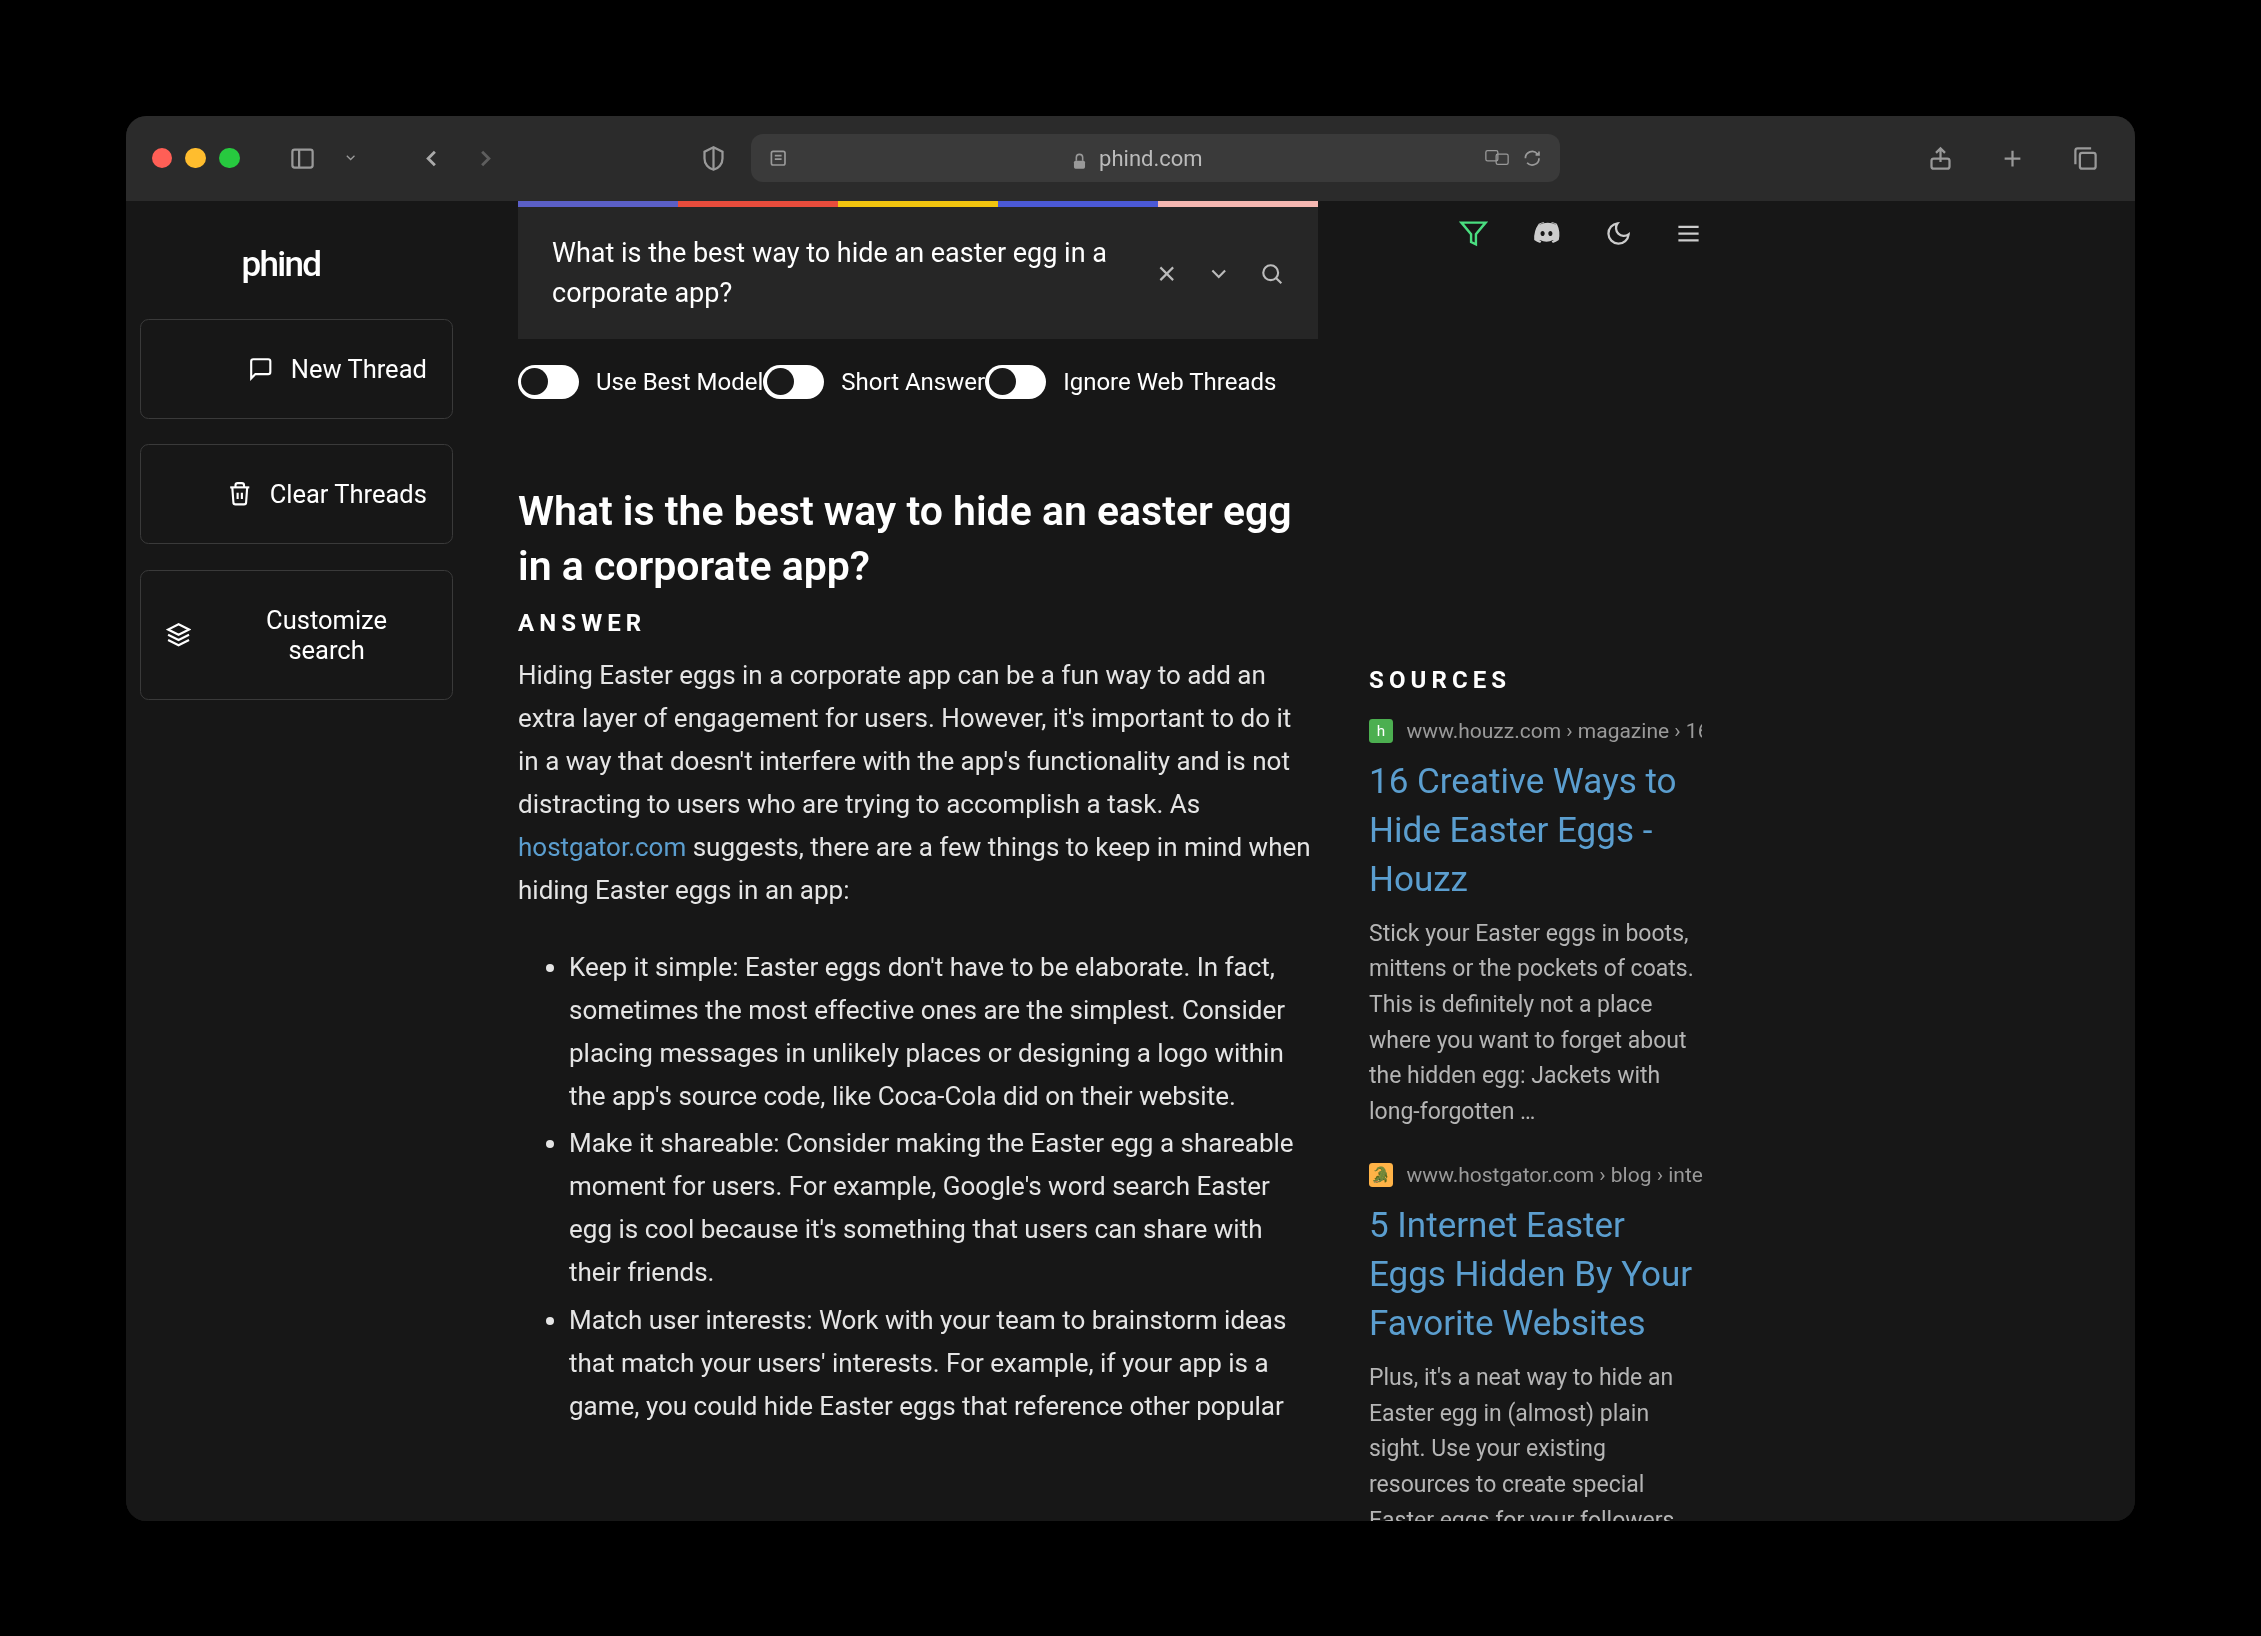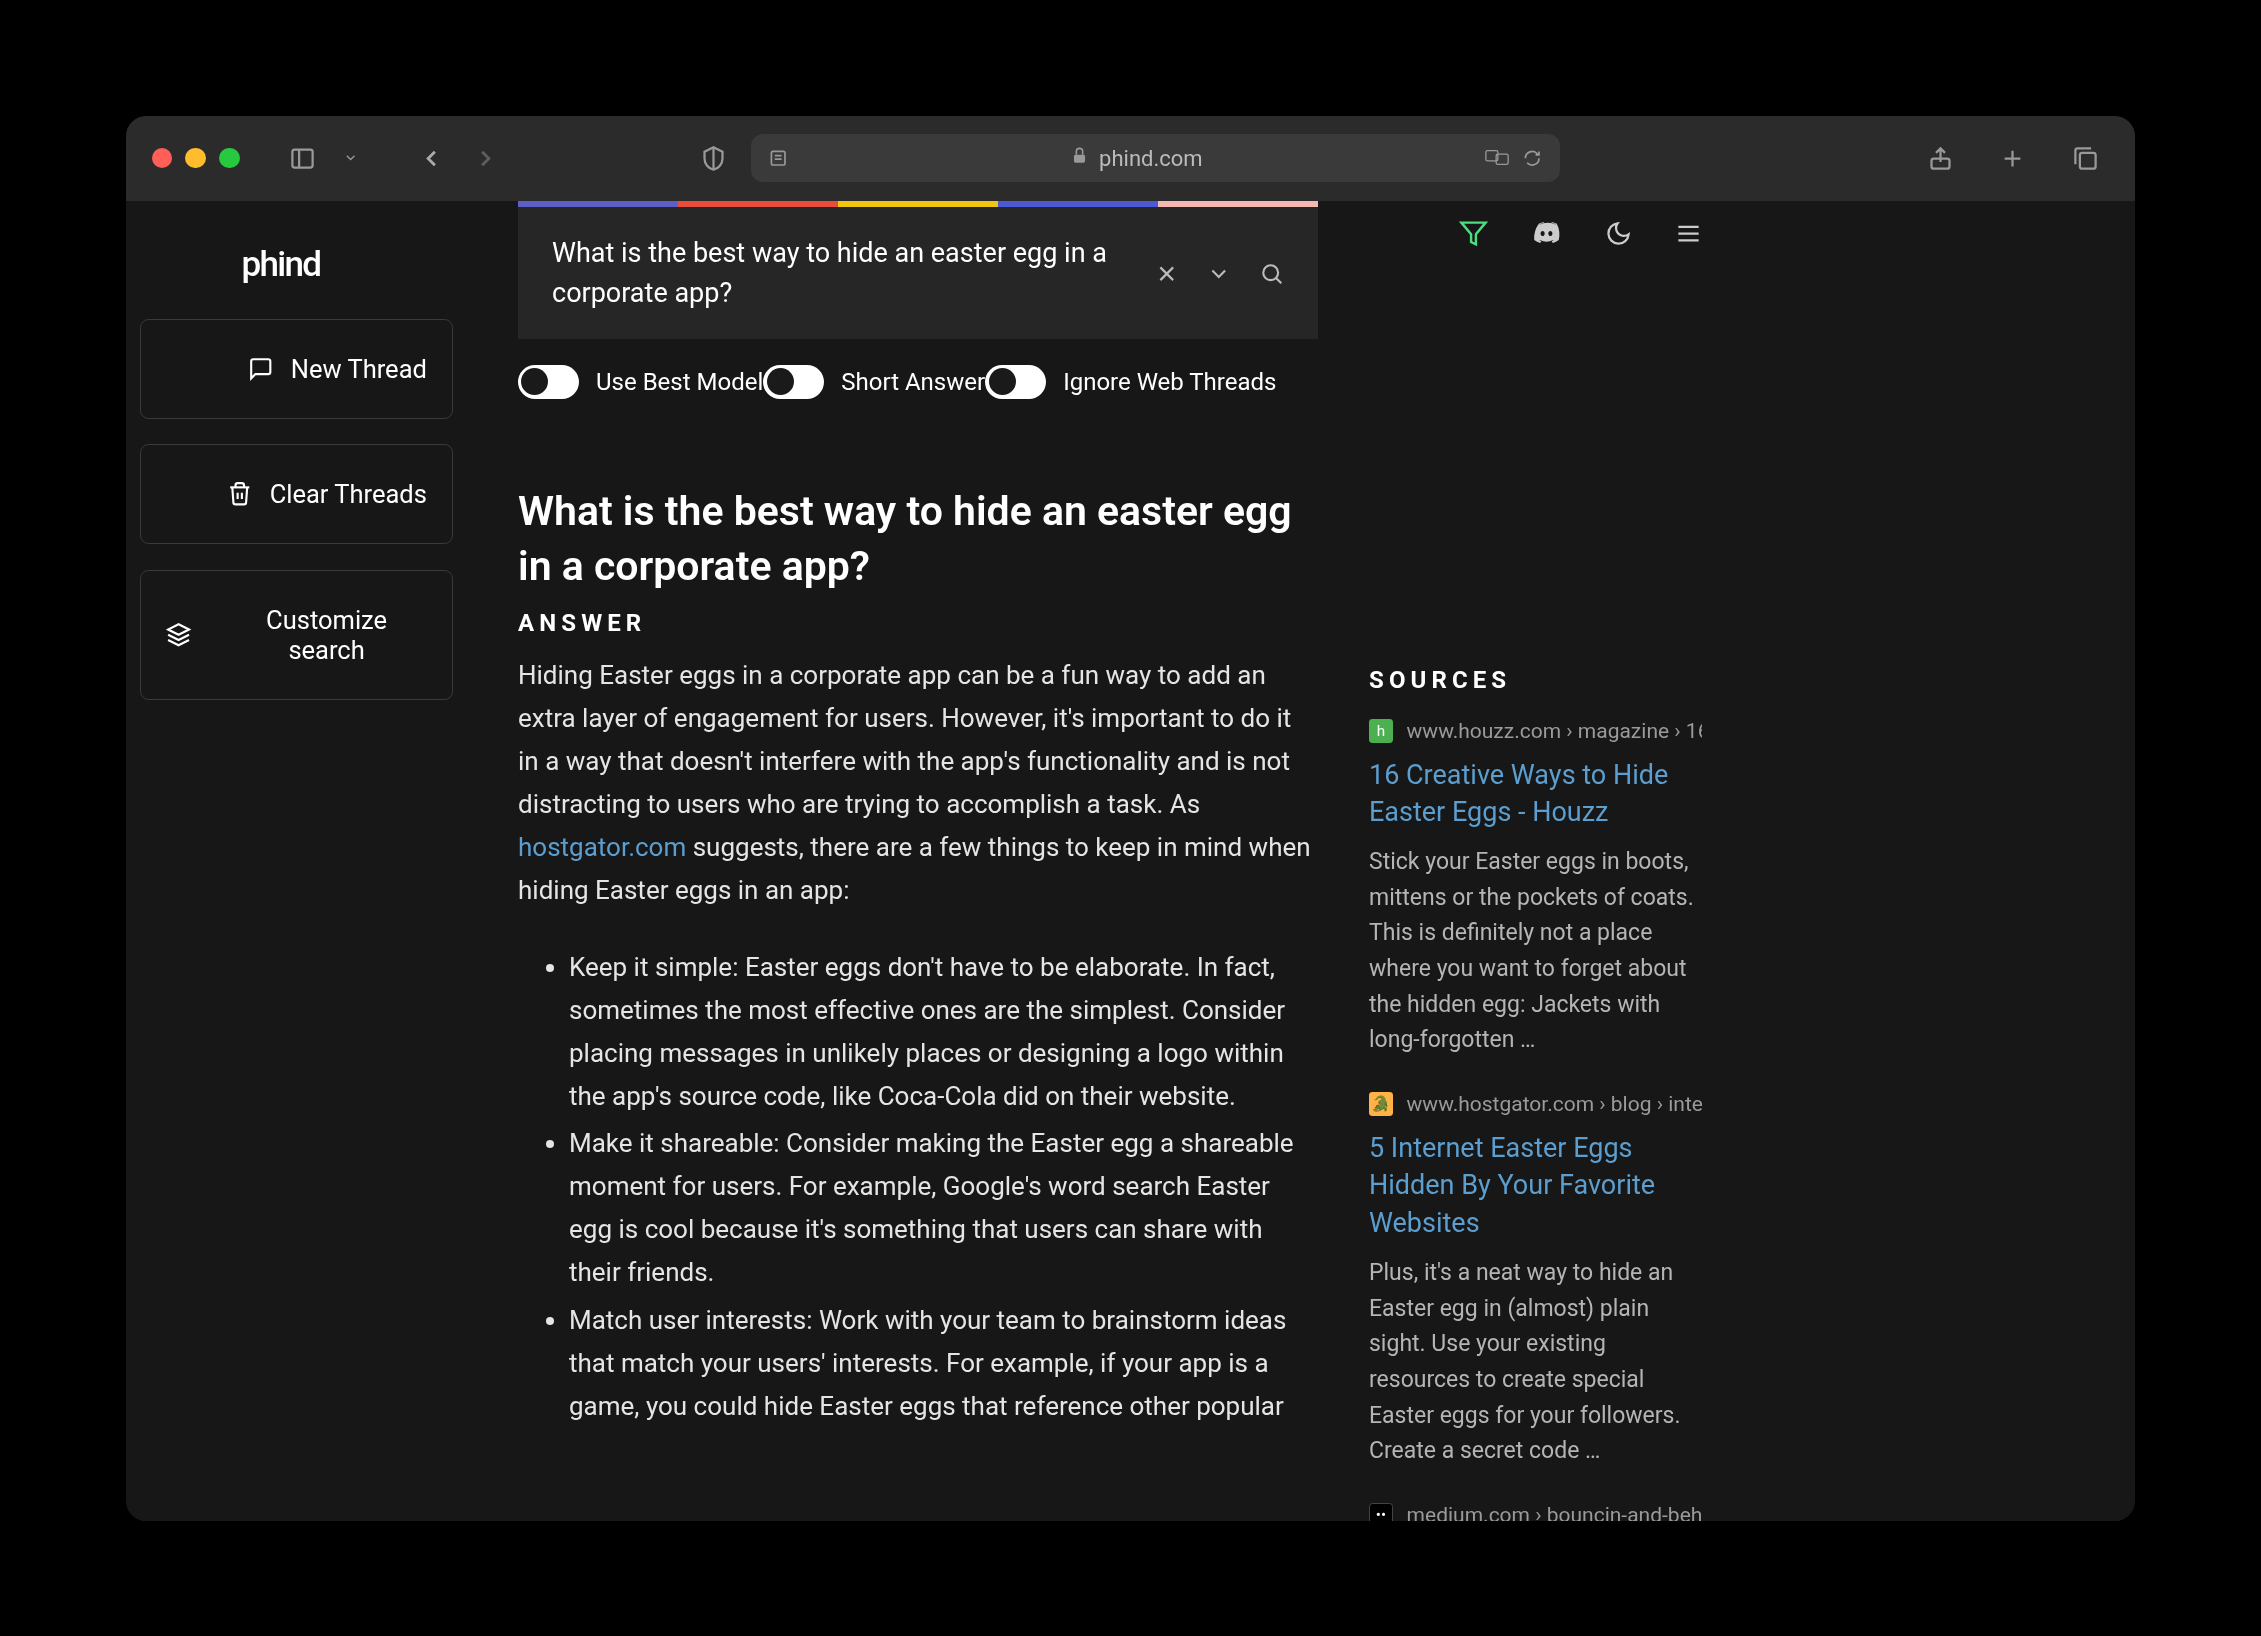--- a/index.html
+++ b/index.html
@@ -48,21 +48,21 @@
     background: #3a3a3a;
     border-radius: 12px;
     height: 48px;
     display: flex;
     align-items: center;
     padding: 0 17px;
     gap: 13.6px;
     color: #bbb;
   }
   .url-left { display:flex; gap:13.6px; align-items:center;}
-  .url-center { flex: 1; display: flex; align-items: flex-start; justify-content: center; gap: 10.2px; font-size: 22px; }
+  .url-center { flex: 1; display: flex; align-items: flex-end; justify-content: center; gap: 10.2px; font-size: 22px; }
   .url-right { display:flex; gap:13.6px; align-items:center;}
   .tb-right { display: flex; gap: 25.5px; margin-left: 25.5px; }
   
   
   .content {
     flex: 1;
     background: #171717;
     display: flex;
     overflow: hidden;
   }
@@ -194,21 +194,21 @@
   .source-meta {
     display: flex; align-items: center; gap: 13.6px;
     font-size: 21px; color: #9a9a9a; margin-bottom: 13.6px;
     white-space: nowrap; overflow: hidden; text-overflow: ellipsis;
   }
   .favicon { width: 24px; height: 24px; border-radius: 3.4px; flex-shrink: 0; display:flex; align-items:center; justify-content:center; font-size:15.3px;}
   .fav1{background:#4caf50;color:#fff;}
   .fav2{background:#ffb347;}
   .fav3{background:#000;color:#fff;border:0.9px solid #444;}
   .source-title {
-    font-size: 27px;
+    font-size: 35px;
     color: #5b9ecf;
     line-height: 1.4;
     margin-bottom: 12px;
   }
   .source-desc {
     font-size: 23px;
     color: #b5b5b5;
     line-height: 1.55;
   }
   .top-icons {

